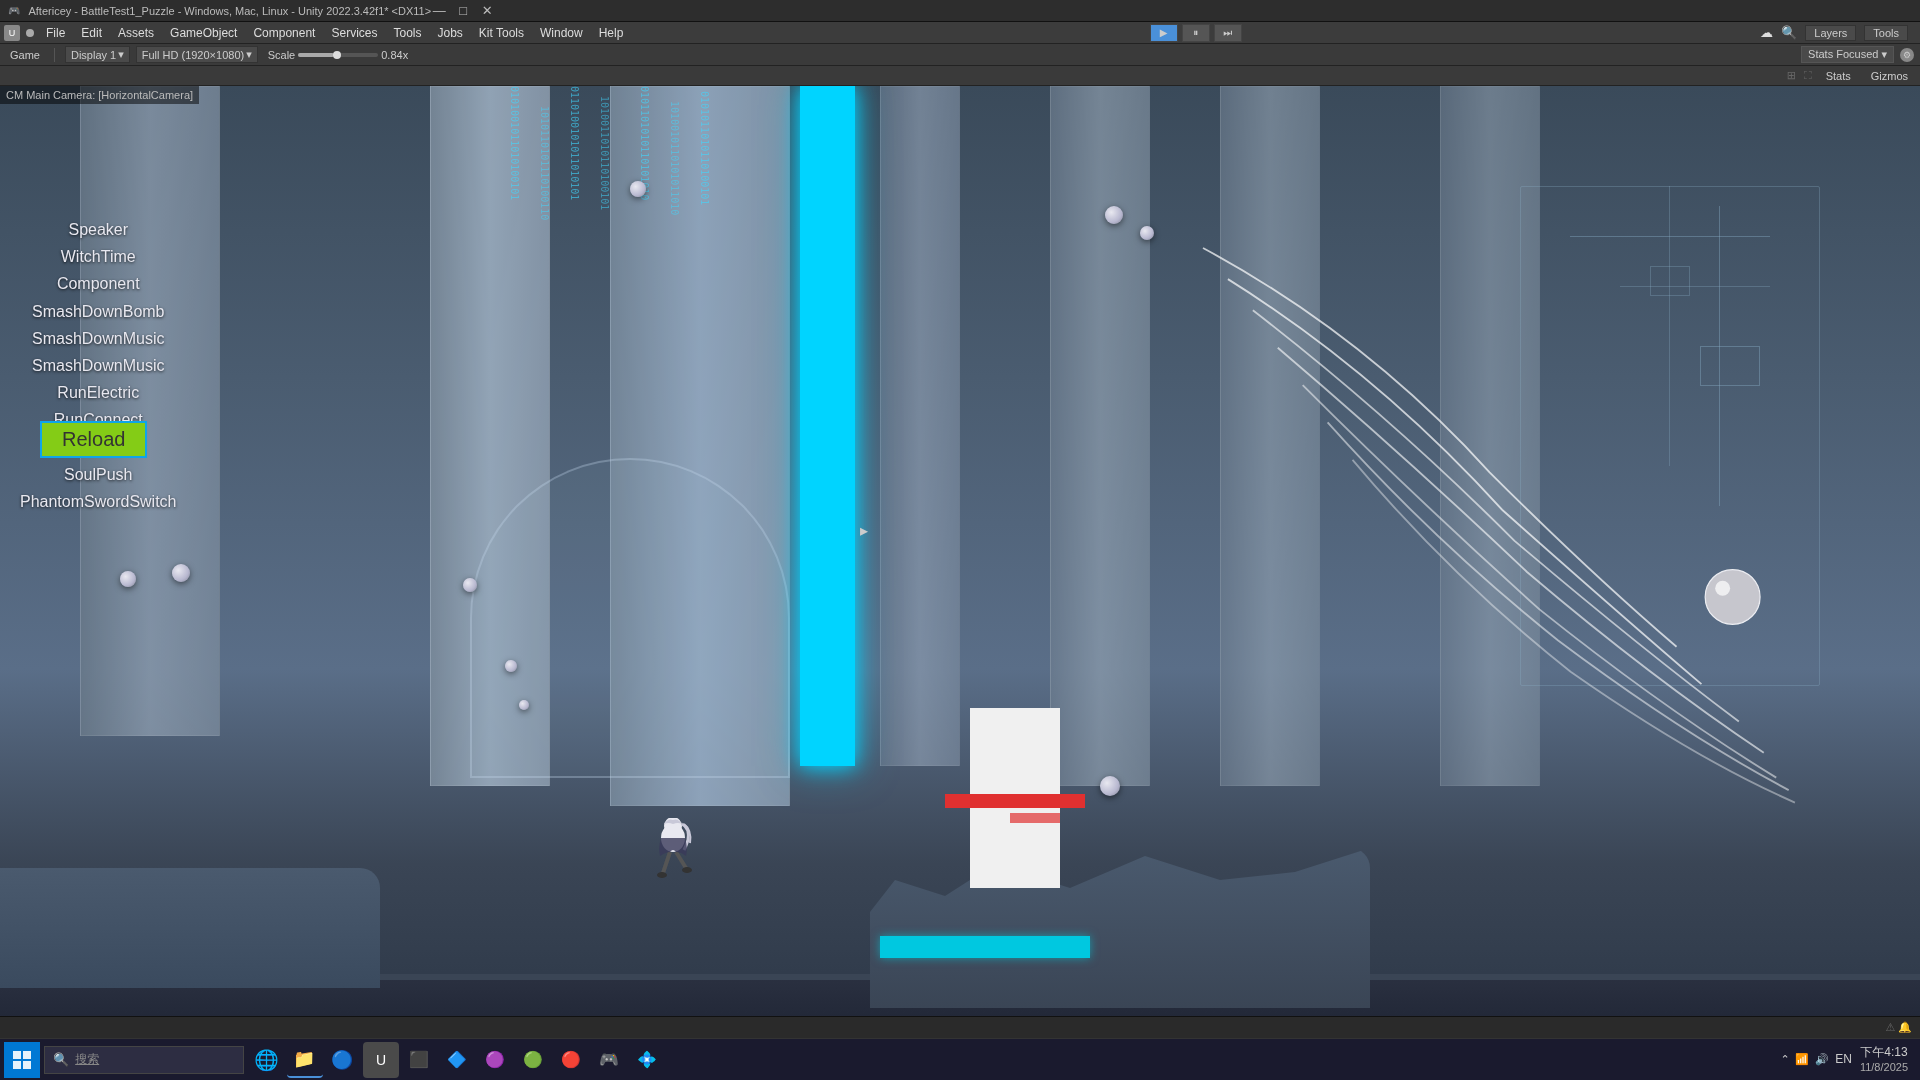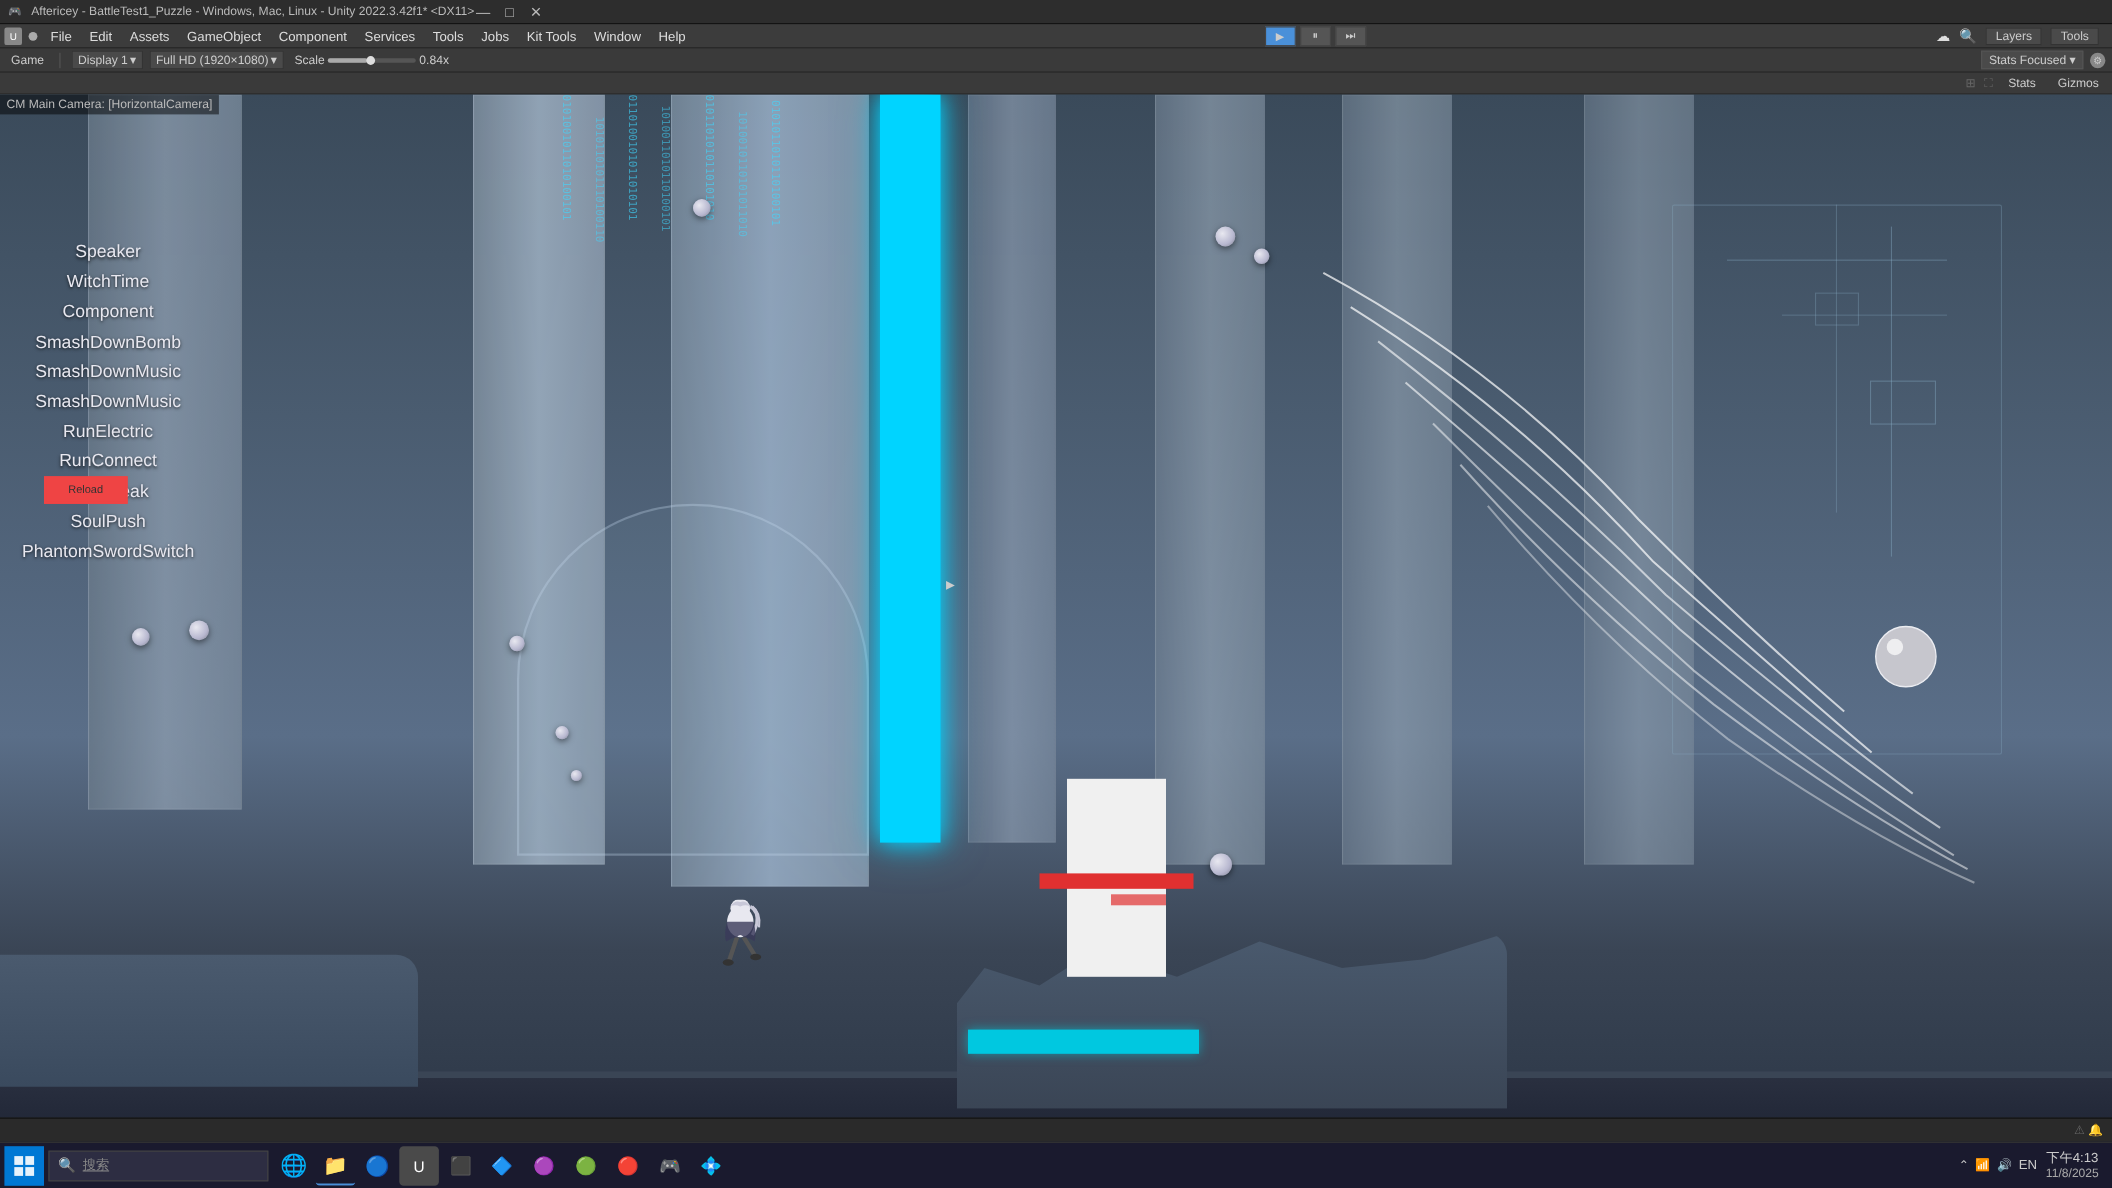--- a/index.html
+++ b/index.html
@@ -619,21 +619,21 @@
         <div>SoulBreak</div>
         <div>SoulPush</div>
         <div>PhantomSwordSwitch</div>
       </div>
 
       <div id="camera-label">
         <span>CM Main Camera: [HorizontalCamera]</span>
       </div>
 
       <div style="position:absolute;bottom:20px;left:20px;z-index:20;">
-        <button id="reload-btn" style="background:#ef4444;border:2px solid #ef4444;color:#333;padding:5px 20px;font-size:10px;cursor:pointer;font-weight:500;font-family:inherit;">Reload</button>
+        <button id="reload-btn" style="background:#84cc16;border:2px solid #0ea5e9;color:#333;padding:5px 20px;font-size:20px;cursor:pointer;font-weight:500;font-family:inherit;">Reload</button>
       </div>
 
       <div id="perfect-dash" style="position:absolute;bottom:0px;left:10px;z-index:20;font-size:12px;color:#bbb;display:flex;align-items:center;gap:4px;">
         <div class="pd-dot"></div>
         <span>Perfect Dash</span>
       </div>
 
       <div style="position:absolute;left:860px;top:435px;width:12px;height:18px;color:#ccc;font-size:16px;z-index:30;">▸</div>
     </div>
   </div>

